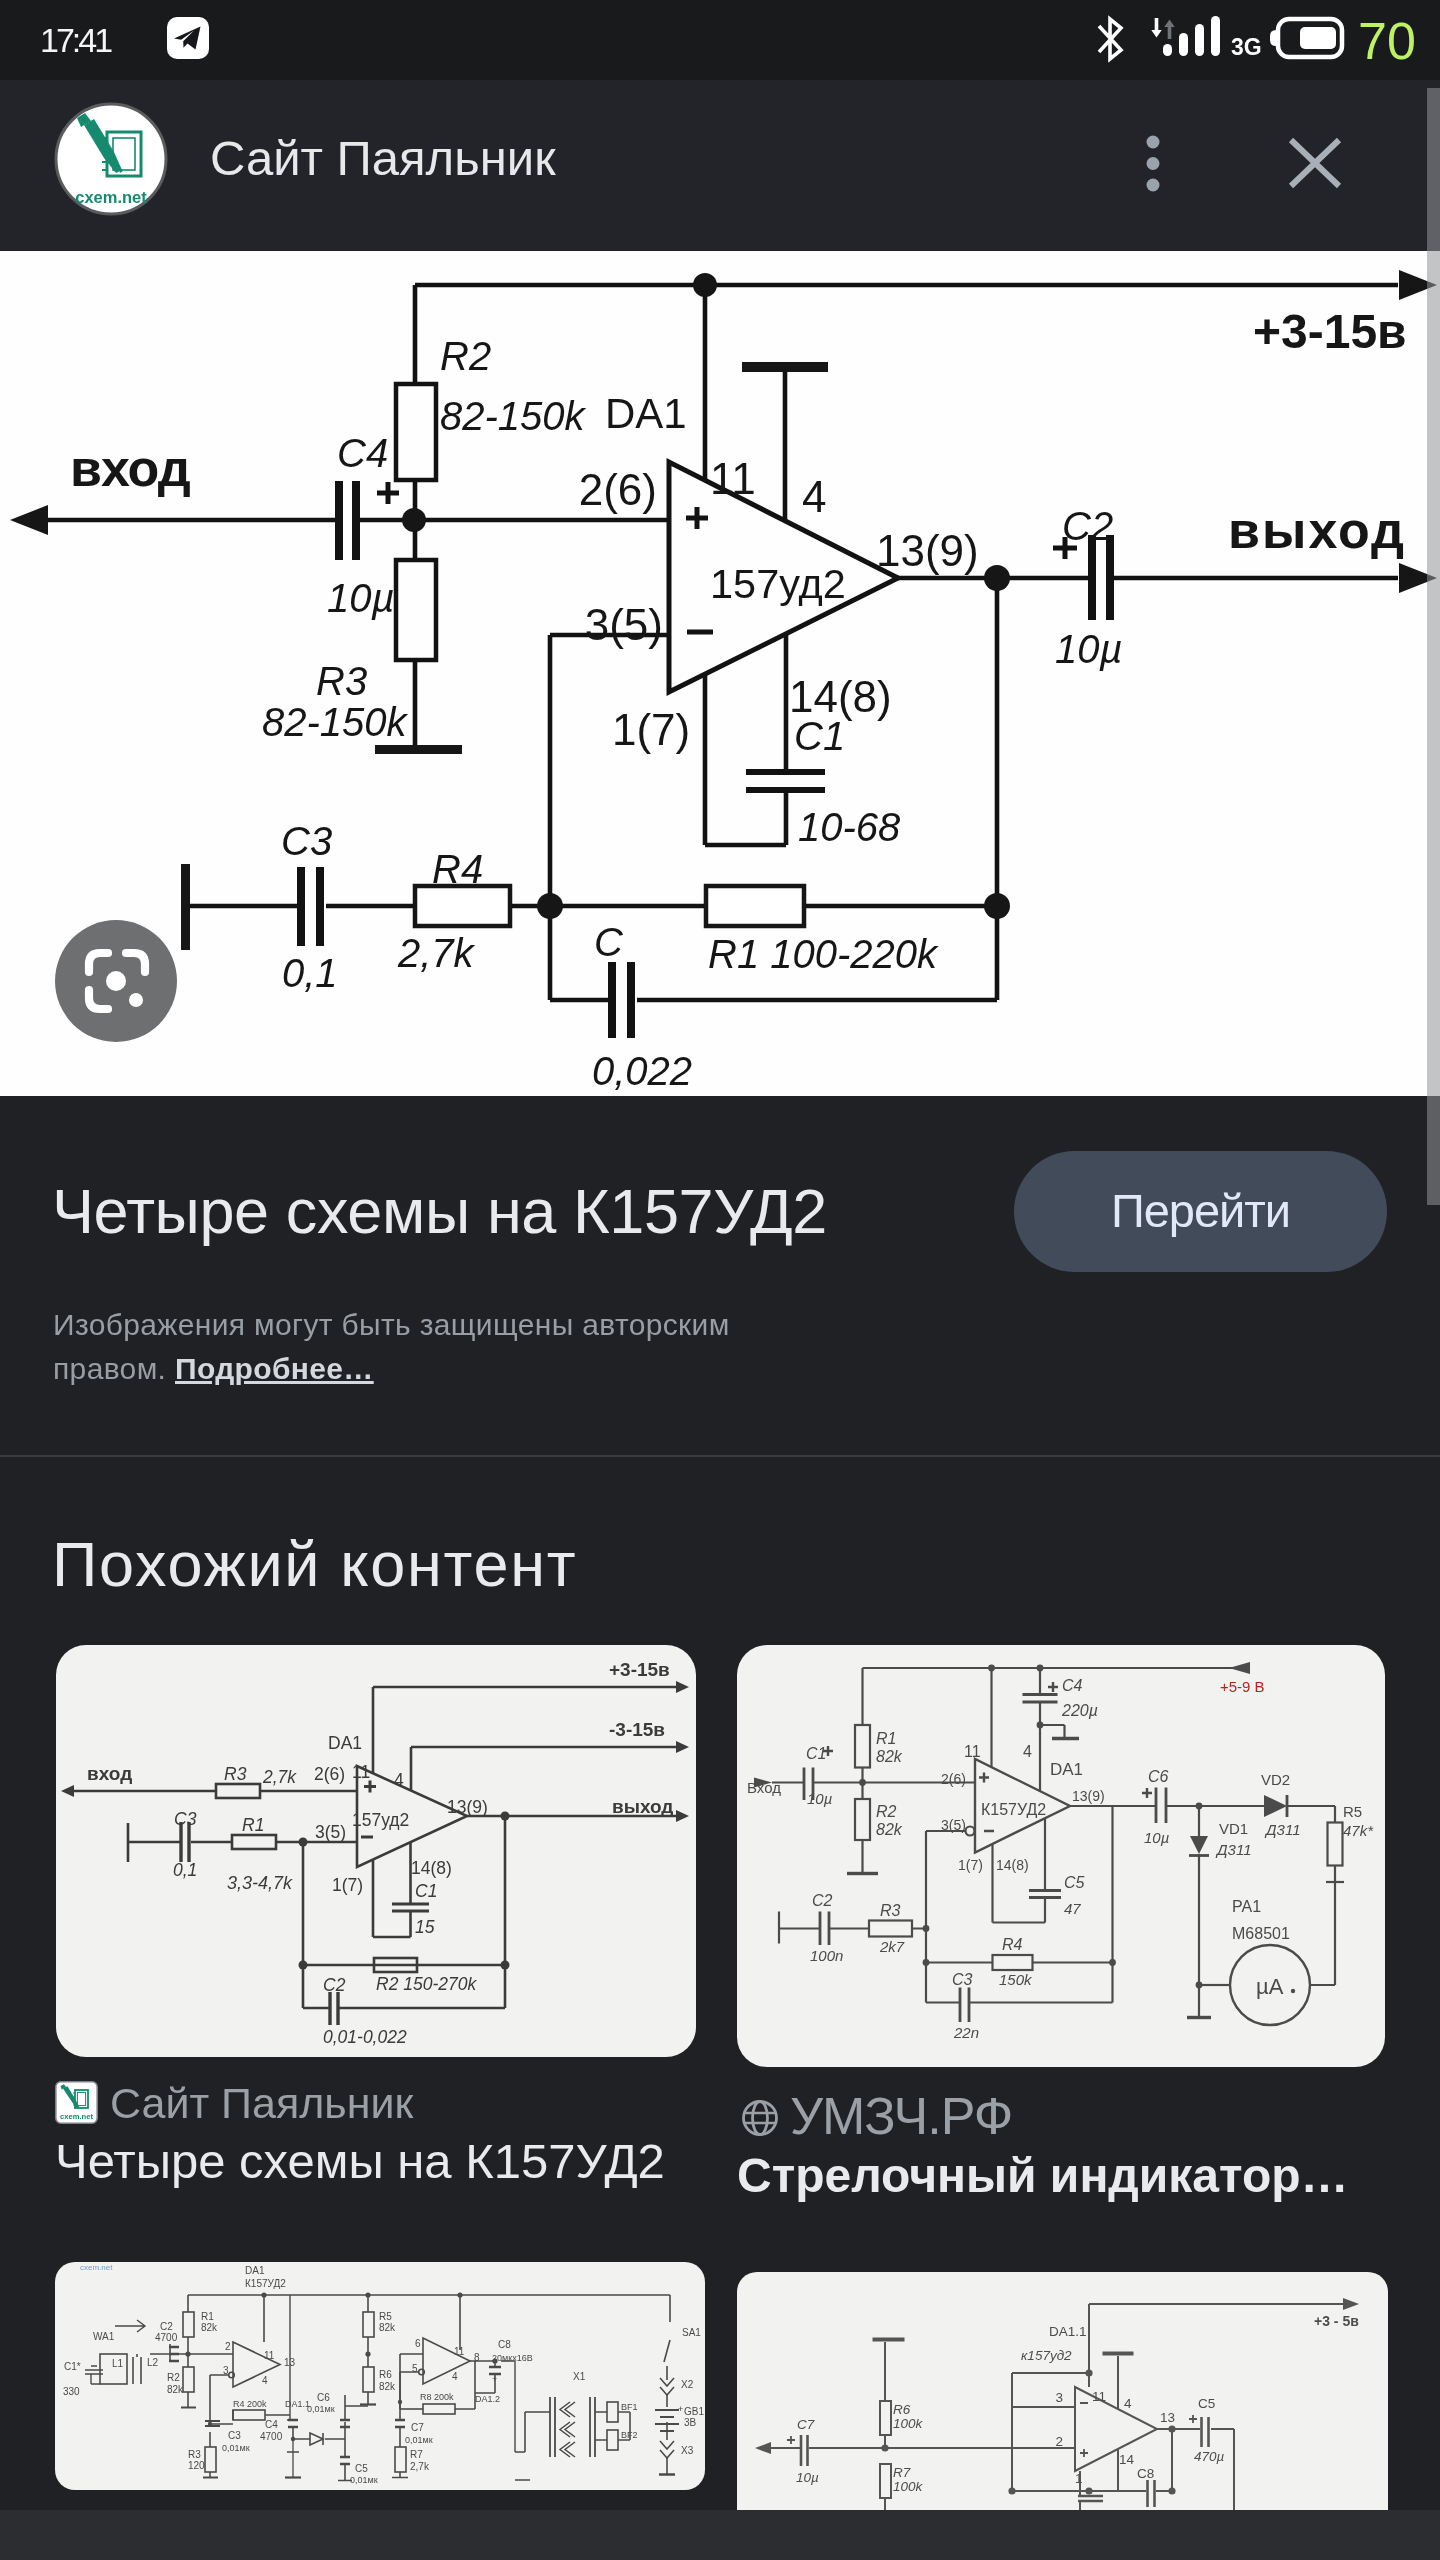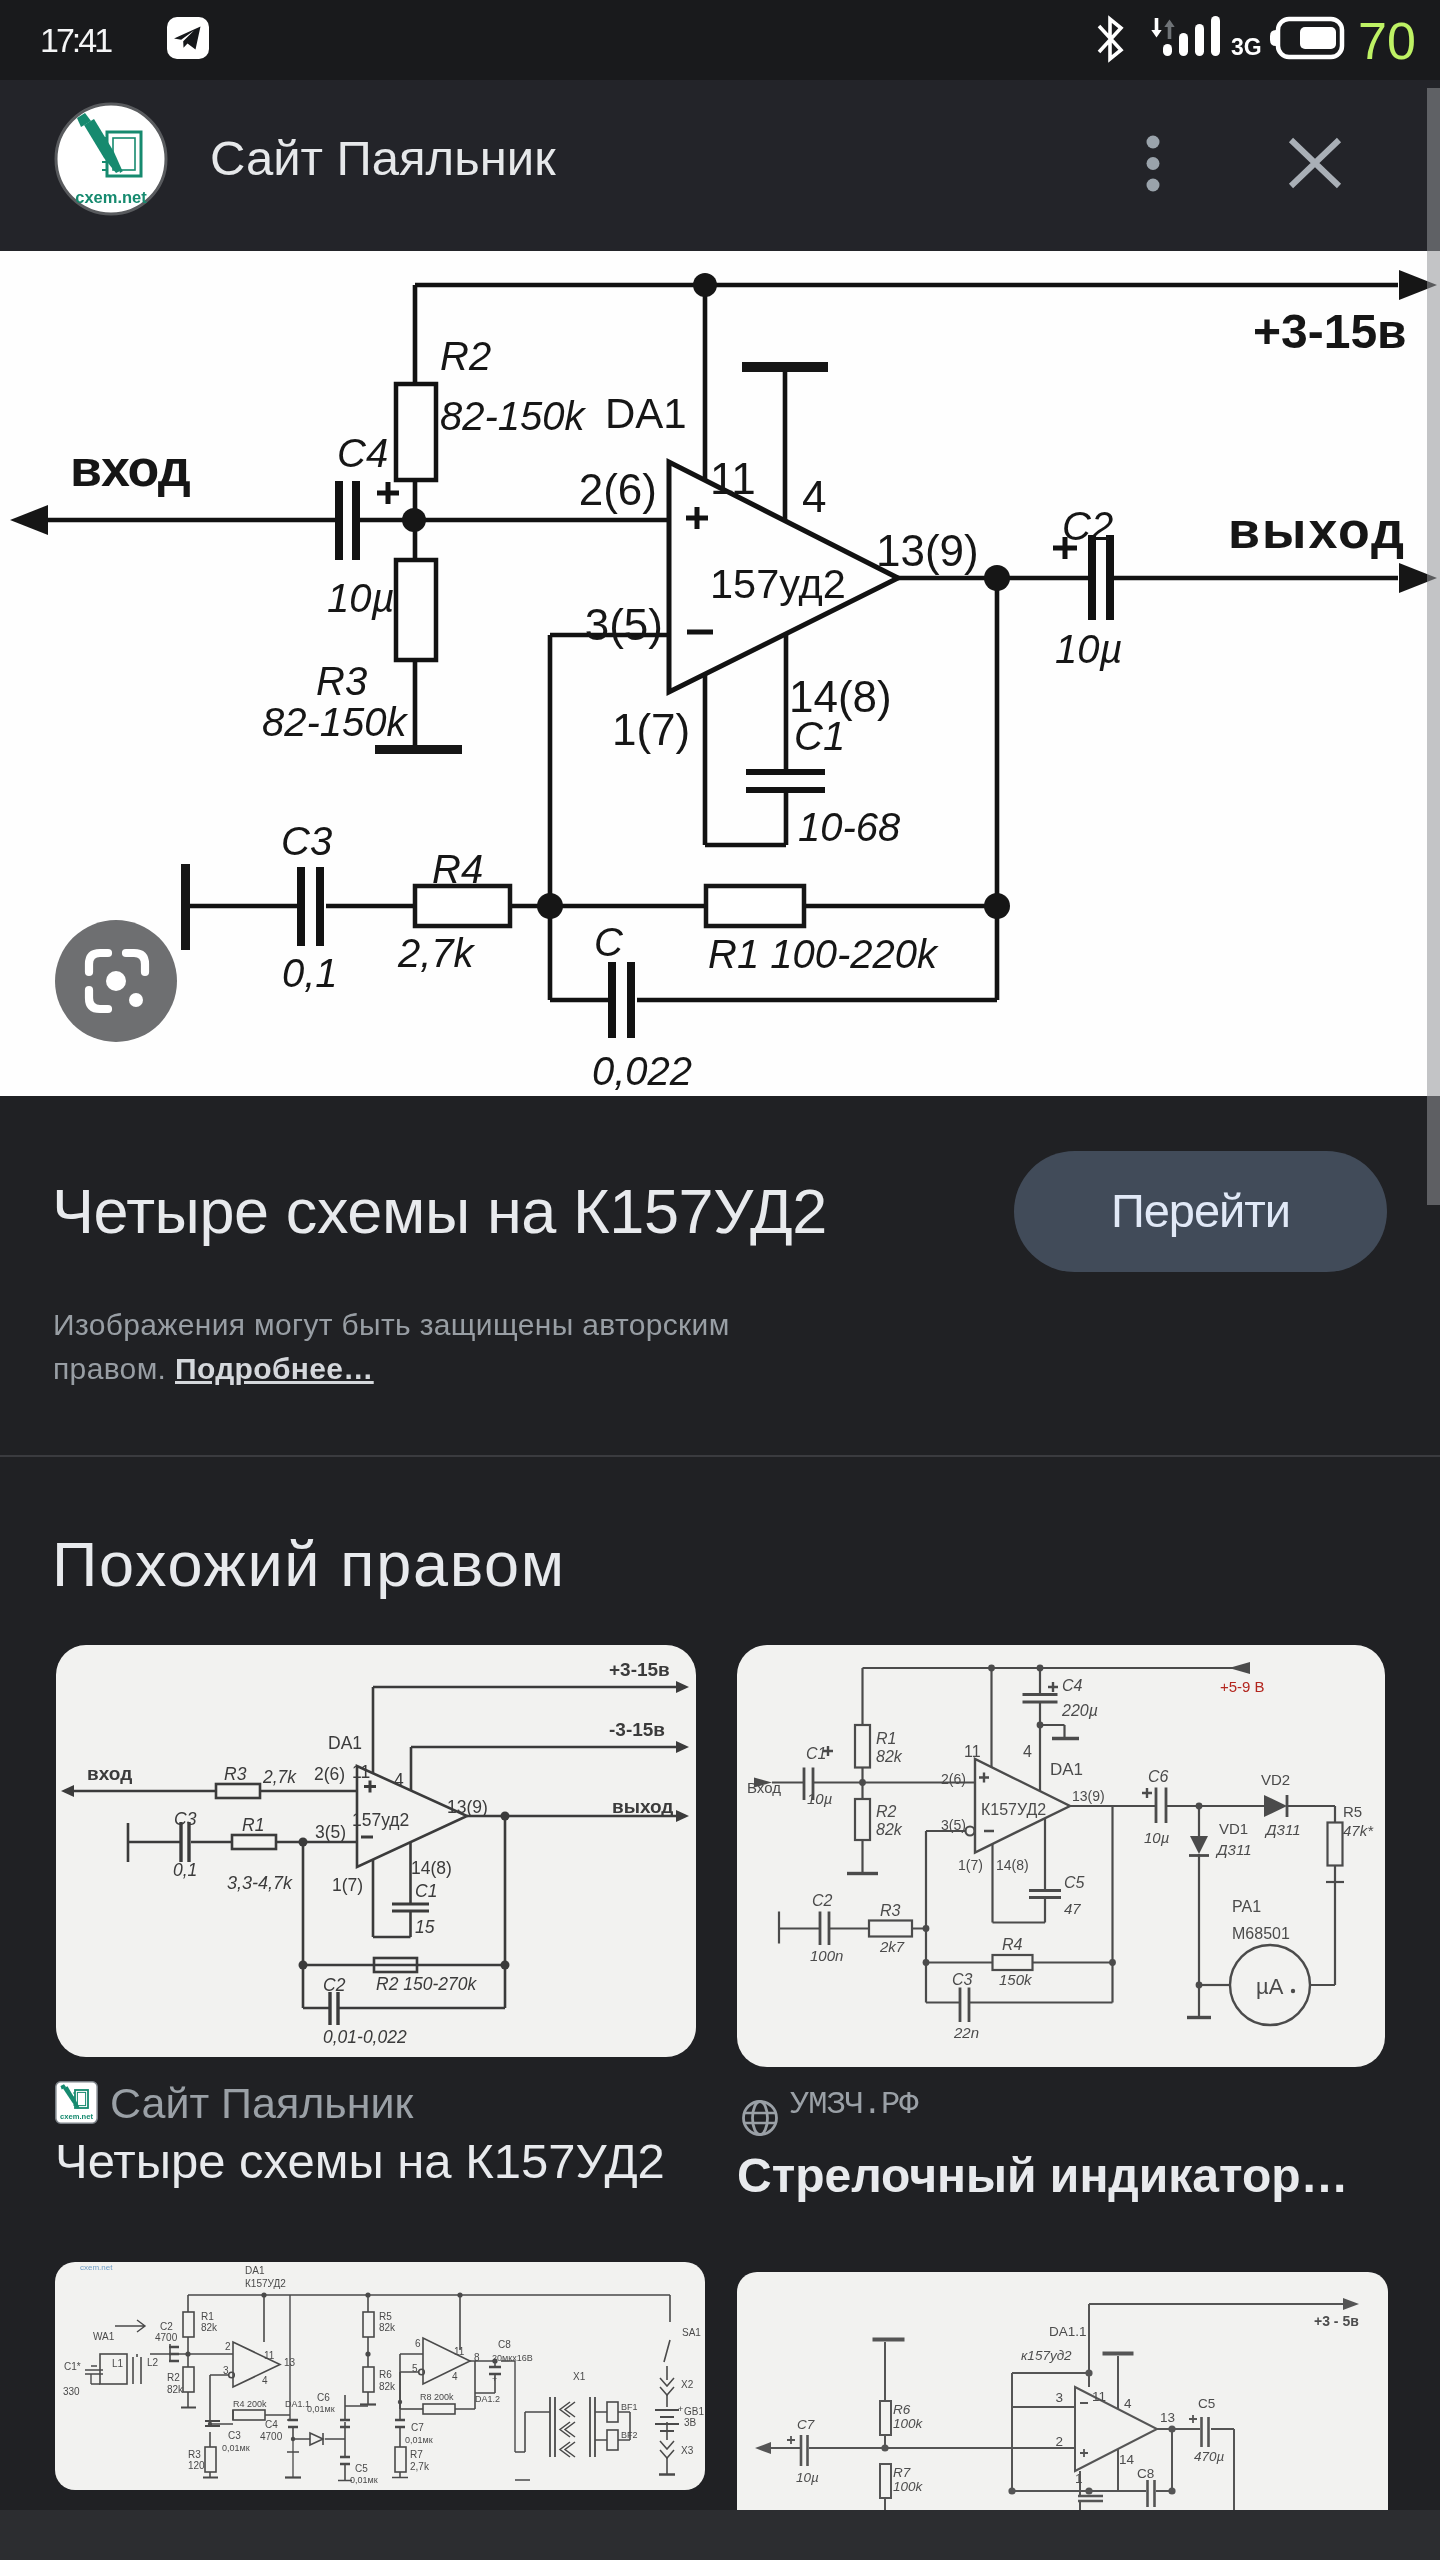--- a/index.html
+++ b/index.html
@@ -198,21 +198,21 @@
   </g>
   <circle cx="116" cy="730" r="10" fill="#ffffff"></circle>
   <circle cx="136" cy="749" r="7" fill="#ffffff"></circle>
 </g>
 </svg>
 </div>
 <div class="abs" id="title1">Четыре схемы на К157УД2</div>
 <div class="abs" id="gobtn">Перейти</div>
 <div class="abs" id="copy">Изображения могут быть защищены авторским<br>правом. <b>Подробнее…</b></div>
 <div class="abs" id="divider"></div>
-<div class="abs" id="title2">Похожий правом</div>
+<div class="abs" id="title2">Похожий контент</div>
 <div class="abs card" id="card1">
 <svg width="640" height="412" viewBox="0 0 640 412">
 <g stroke="#3b3b3b" stroke-width="2.6" fill="none">
   <path d="M317,42 H621"></path>
   <path d="M355,102 H621"></path>
   <path d="M317,42 V128 M355,102 V146"></path>
   <path d="M16,146 H160 M204,146 H301"></path>
   <rect x="160" y="139" width="44" height="14"></rect>
   <path d="M301,121 L301,222 L411,171 Z"></path>
   <path d="M72,178 V217"></path>
@@ -592,16 +592,16 @@
 </svg>
 <div class="abs cap1" style="left:110px;top:2079px;font-size:43px;">Сайт Паяльник</div>
 <div class="abs cap2" style="left:55px;top:2133px;font-size:49px;">Четыре схемы на К157УД2</div>
 <svg class="abs" style="left:740px;top:2098px;" width="40" height="40" viewBox="0 0 40 40">
   <g stroke="#9aa0a6" stroke-width="2.8" fill="none">
     <circle cx="20" cy="20" r="16.5"></circle>
     <ellipse cx="20" cy="20" rx="7.5" ry="16.5"></ellipse>
     <path d="M4.5,15 H35.5 M4.5,25 H35.5" stroke-width="2.4"></path>
   </g>
 </svg>
-<div class="abs cap1" style="left:790px;top:2086px;font-size:32px;letter-spacing:-1px;font-family:Liberation Mono, monospace;">УМЗЧ.РФ</div>
+<div class="abs cap1" style="left:790px;top:2086px;font-size:52px;letter-spacing:-1px;">УМЗЧ.РФ</div>
 <div class="abs cap2" style="left:737px;top:2148px;font-size:48px;font-weight:bold;">Стрелочный индикатор…</div>
 <div class="abs" id="bstrip"></div>
 <div class="abs" id="sbar"></div>
 
 </body></html>

